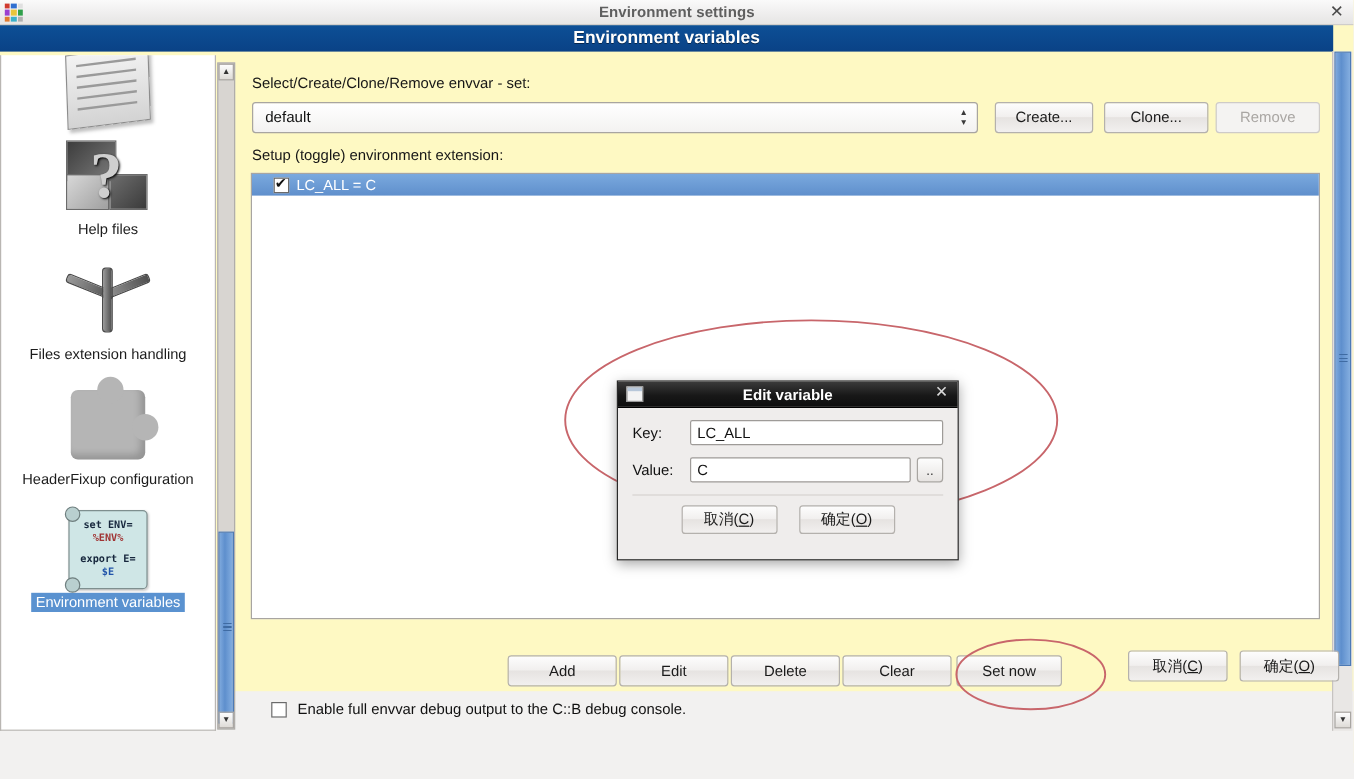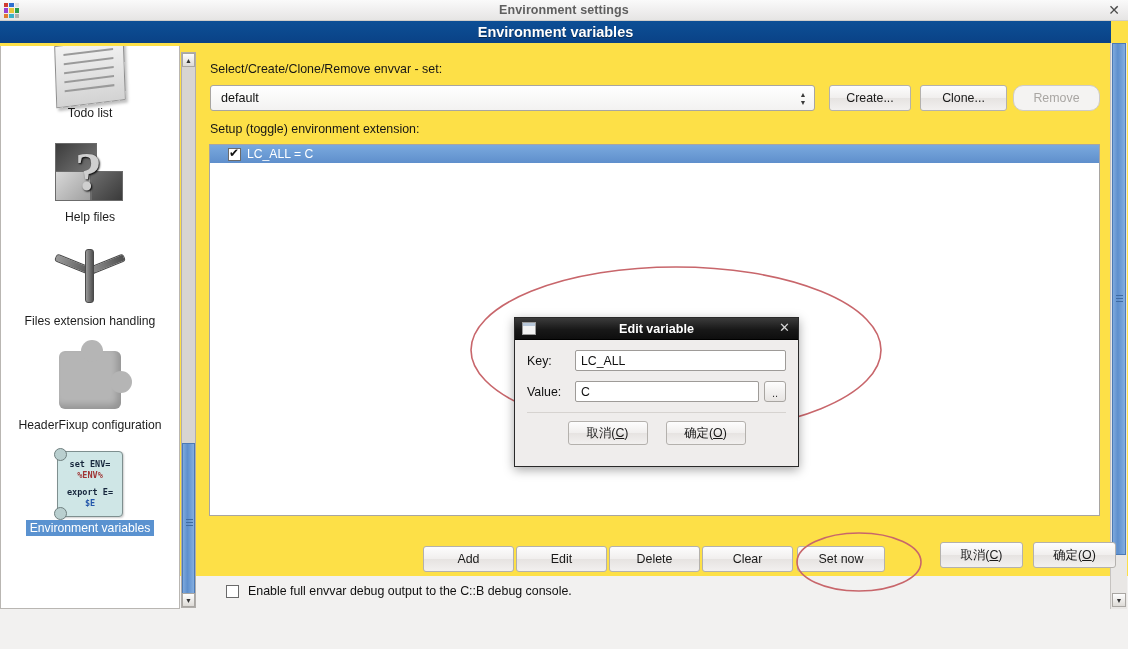--- a/index.html
+++ b/index.html
@@ -7,21 +7,21 @@
     margin: 0; padding: 0;
     width: 1128px; height: 649px;
     overflow: hidden;
     font-family: "Liberation Sans", sans-serif;
     font-size: 12px;
     background: #f2f1f0;
   }
   #root {
     position: relative;
     width: 1128px; height: 576px;
-    background: #fde047;
+    background: #fef9c3;
   }
 
   
   .os-titlebar {
     position: absolute; left: 0; top: 0; width: 1128px; height: 21px;
     background: linear-gradient(to bottom,#fafafa 0%,#efeeee 55%,#e6e5e4 100%);
     border-bottom: 1px solid #cfcdcb;
     display: flex; align-items: center;
   }
   .os-title {
@@ -169,21 +169,21 @@
     position: absolute; right: 5px; top: 3px; width: 12px; height: 19px;
     display: flex; flex-direction: column; align-items: center; justify-content: center;
     font-size: 7px; color: #3a3a3a; line-height: 8px;
   }
   .btn {
     background: linear-gradient(to bottom,#fdfdfd 0%,#f1efee 48%,#e6e3e1 50%,#f2f0ef 100%);
     border: 1px solid #b4b1ad; border-radius: 3px;
     font-size: 12.4px; color: #1a1a1a; cursor: pointer;
     display: flex; align-items: center; justify-content: center;
   }
-  .btn.disabled { color: #a9a6a3; border-color: #cecbc8; background: #f4f3f2; cursor: default; border-radius: 10px; }
+  .btn.disabled { color: #a9a6a3; border-color: #cecbc8; background: #f4f3f2; cursor: default; }
 
   .listbox {
     position: absolute; left: 209px; top: 144px; width: 891px; height: 372px;
     background: #ffffff; border: 1px solid #a8a5a1;
   }
   .list-row {
     height: 18px; display: flex; align-items: center; gap: 6px;
     padding: 0 18px;
     background: linear-gradient(to bottom,#7aa9de,#5f8fcc);
     color: #ffffff; font-size: 12.2px;
@@ -289,21 +289,20 @@
   </div>
 
   <div class="page-header">Environment variables</div>
 
   <div class="sidebar">
 
     <div class="side-item">
       <div class="side-icon" style="height:62px;margin-top:-10px;">
         <div class="ic-todo"></div>
       </div>
-      <div class="side-label">Todo list</div>
     </div>
 
     <div class="side-item">
       <div class="side-icon">
         <div class="ic-help">
           <div class="cube c1"></div>
             <div class="cube c2"></div>
             <div class="cube c3"></div>
           <div class="qm">?</div>
         </div>

